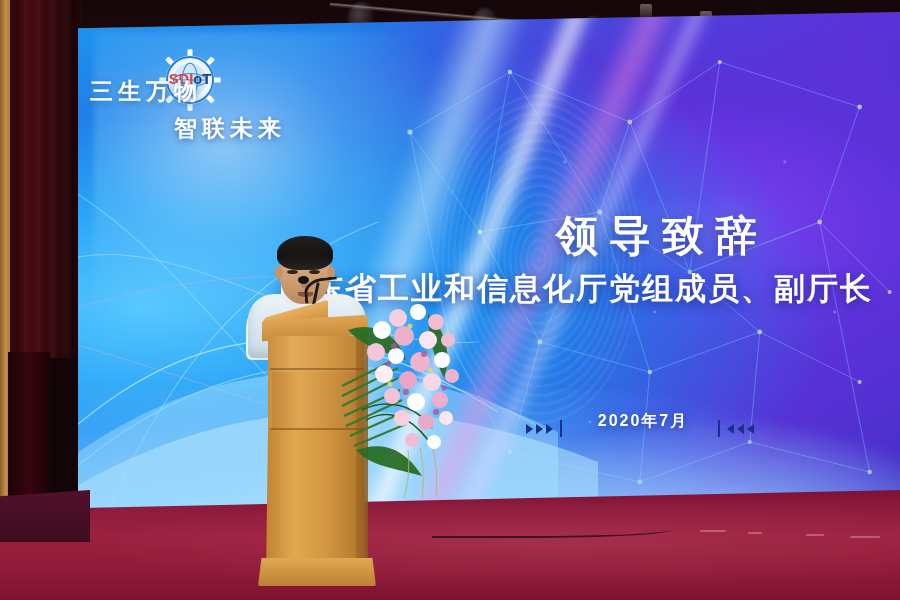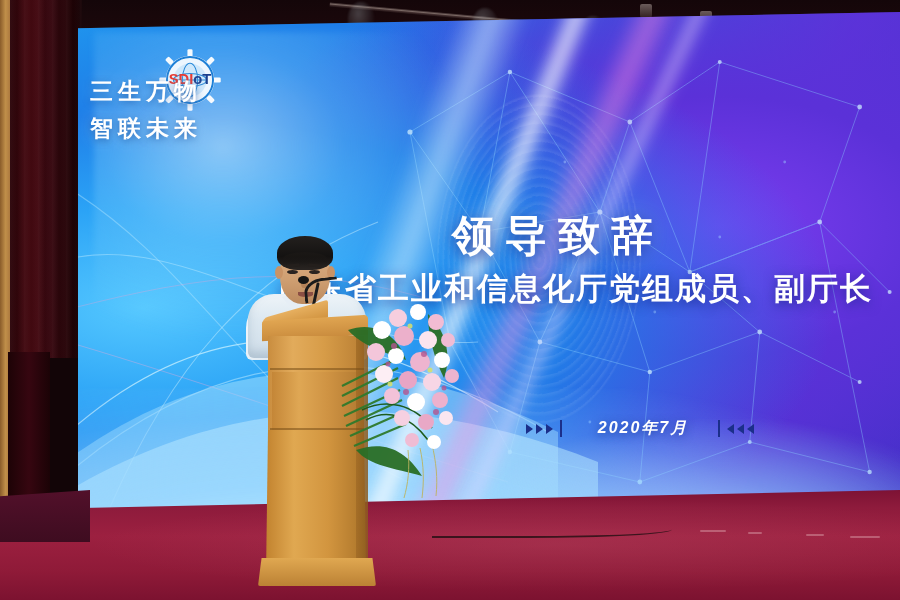--- a/index.html
+++ b/index.html
@@ -108,29 +108,29 @@
     filter:blur(3px);
   }
 
   
   .slogan {
     position:absolute; left:12px; top:62px; width:260px;
     color:#ffffff; font-size:23px; letter-spacing:5px; font-weight:700;
     text-shadow:0 2px 7px rgba(20,80,160,.75), 0 0 18px rgba(255,255,255,.35);
     line-height:1.5;
   }
-  .slogan .l2 { display:block; margin-top:2px; }
+  .slogan .l2 { display:block; margin-left:84px; margin-top:2px; }
 
   .logo {
     position:absolute; left:80px; top:36px; width:64px; height:64px;
   }
 
   .headline {
     position:absolute; left:374px; top:196px; width:420px;
-    color:#fff; font-weight:700;
+    text-align:center; color:#fff; font-weight:700;
     font-size:42px; letter-spacing:11px;
     text-shadow:0 3px 14px rgba(25,40,140,.8), 0 0 26px rgba(190,225,255,.45);
   }
   .subtitle {
     position:absolute; left:148px; top:256px; width:700px;
     text-align:center; color:#fff; font-weight:700;
     font-size:31px; letter-spacing:2px;
     text-shadow:0 3px 12px rgba(25,40,140,.8);
   }
   .speaker-name {
@@ -138,21 +138,21 @@
     text-align:center; color:#fff; font-weight:700;
     font-size:40px; letter-spacing:18px;
     text-shadow:0 3px 14px rgba(25,40,140,.85), 0 0 22px rgba(190,225,255,.4);
   }
   .placeblock {
     position:absolute; left:440px; top:398px; width:250px;
     text-align:center; color:#fff; font-weight:600; line-height:1.35;
     text-shadow:0 2px 8px rgba(25,60,150,.8);
   }
   .placeblock .city { font-size:14px; letter-spacing:4px; }
-  .placeblock .date { font-size:16px; letter-spacing:2px; margin-top:7px;font-style:italic; }
+  .placeblock .date { font-size:16px; letter-spacing:2px; margin-top:0; }
 
   .arrows { position:absolute; top:408px; display:flex; align-items:center; gap:3px; }
   .arrows.left { left:448px; }
   .arrows.right { left:636px; }
   .tri { width:0; height:0; border-top:5px solid transparent; border-bottom:5px solid transparent; }
   .tri.r { border-left:7px solid #1b2f8a; }
   .tri.l { border-right:7px solid #1b2f8a; }
   .bar { width:2px; height:17px; background:#1b2f8a; margin:0 4px; }
 
   

